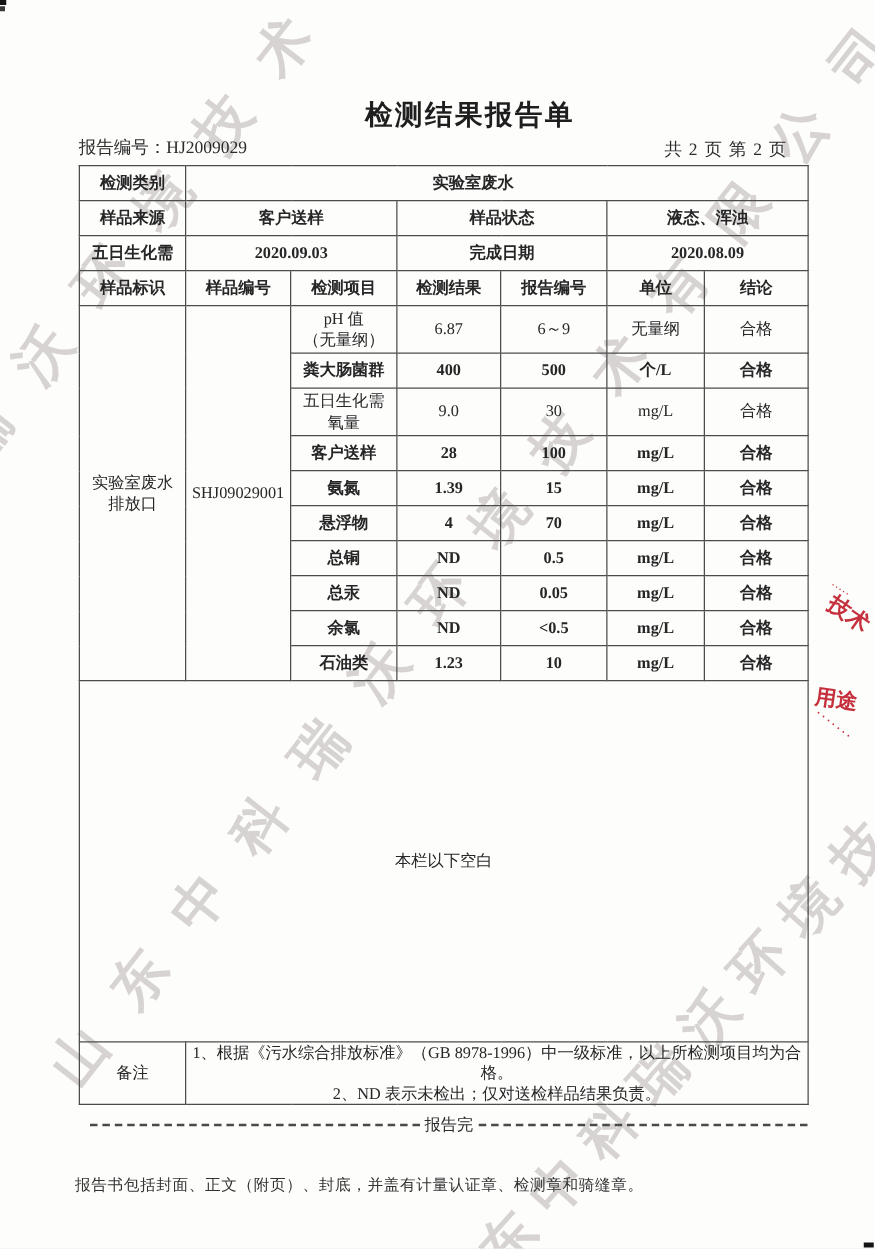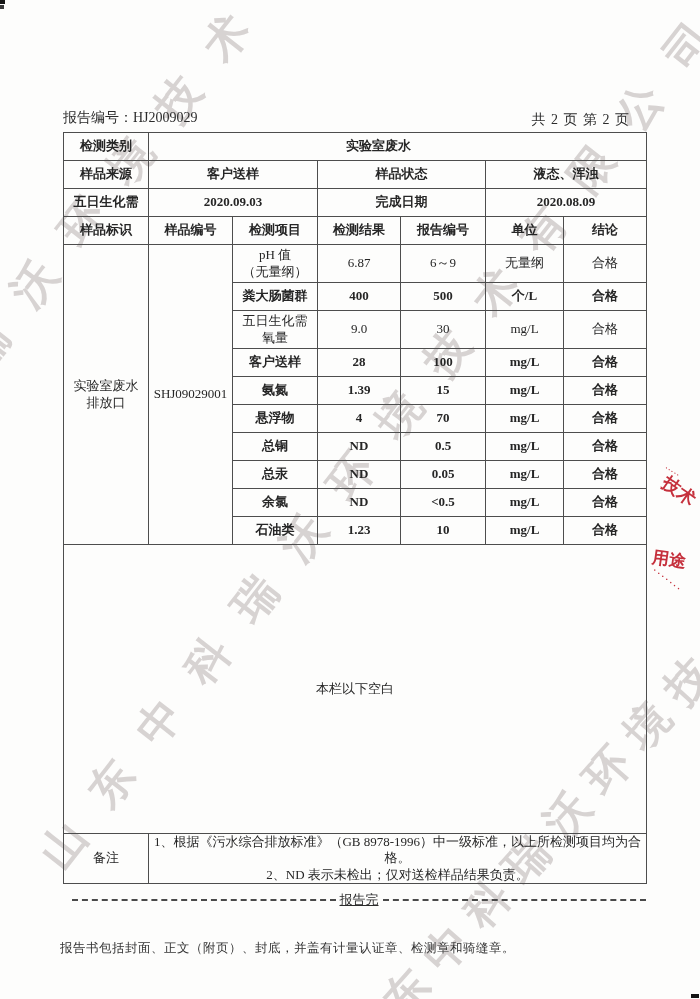--- a/index.html
+++ b/index.html
@@ -55,21 +55,21 @@
   .shift-left{text-indent:-38px;}
   td.blank-cell{
     height:288px;text-align:left;vertical-align:top;
     padding:6px 4px 0 7px;
   }
   tr.remark-row{height:47px;}
   td.remark-cell{text-align:left;padding:4px 6px 4px 9px;font-size:13px;line-height:1.45;}
   
   .end-line{
     position:absolute;left:72px;top:891px;width:574px;z-index:1;
-    display:flex;align-items:center;font-size:13px;text-decoration:underline;
+    display:flex;align-items:center;font-size:13px;
   }
   .end-line .dash{flex:1;height:0;border-top:2px dashed #4a4a4a;}
   .end-line .end-text{margin:0 4px;white-space:nowrap;}
   .footer-note{
     position:absolute;left:60px;top:940px;width:600px;z-index:1;
     font-size:12.5px;letter-spacing:0.5px;color:#333;
   }
 </style>
 </head>
 <body>
@@ -82,20 +82,21 @@
 
   <div class="mark mark-tl1"></div>
   <div class="mark mark-tl2"></div>
   <div class="mark mark-br"></div>
 
   <div class="seal seal-micro-1" style="color: rgb(197, 48, 60);">·····</div>
   <div class="seal seal-frag-top" style="color: rgb(197, 48, 60);">技术</div>
   <div class="seal seal-frag-bottom" style="color: rgb(197, 48, 60);">用途</div>
   <div class="seal seal-micro-2" style="color: rgb(197, 48, 60);">·······</div>
 
+  <h1 class="title">检测结果报告单</h1>
   <div class="meta-line">
     <span class="report-no"><span>报告编号：</span><span>HJ2009029</span></span>
     <span class="page-info">共 2 页  第 2 页</span>
   </div>
 
   <table class="report">
     <colgroup>
       <col style="width:85px">
         <col style="width:84px">
         <col style="width:85px">

